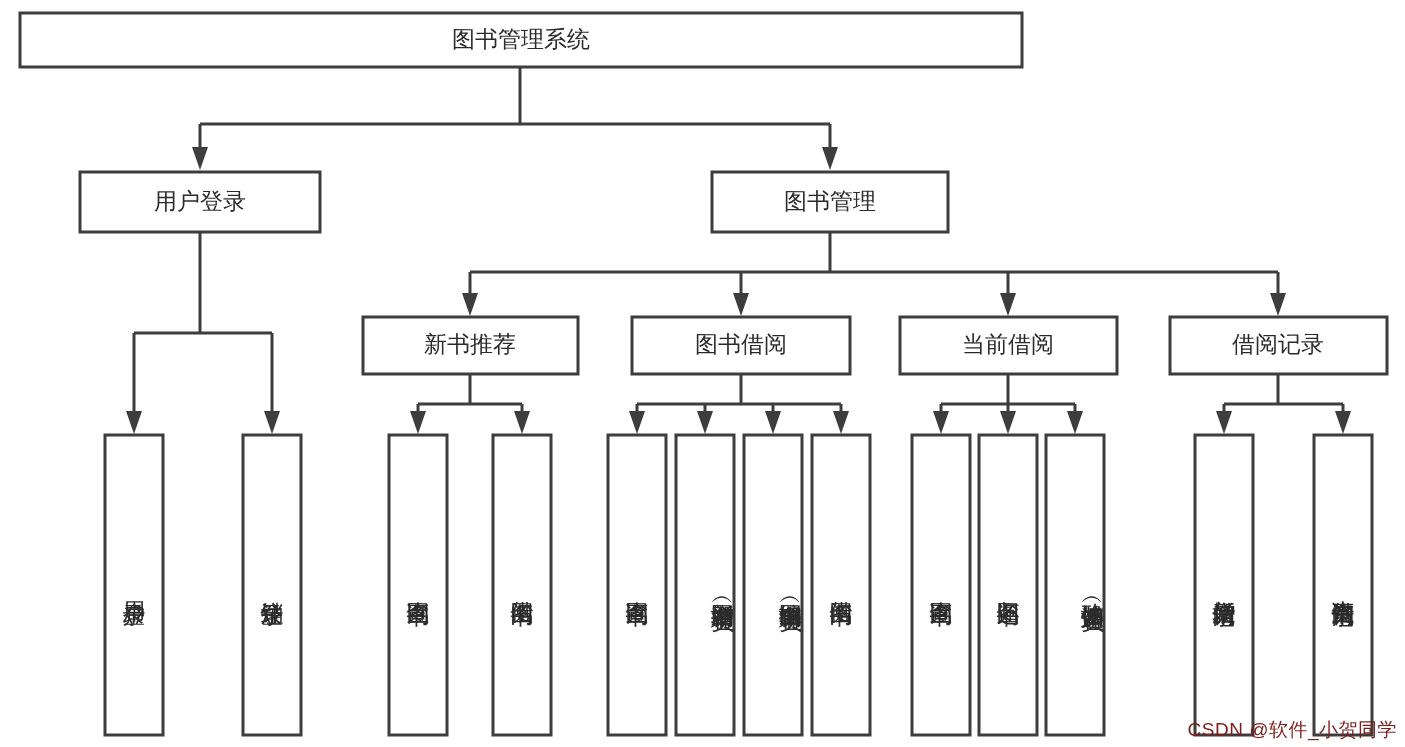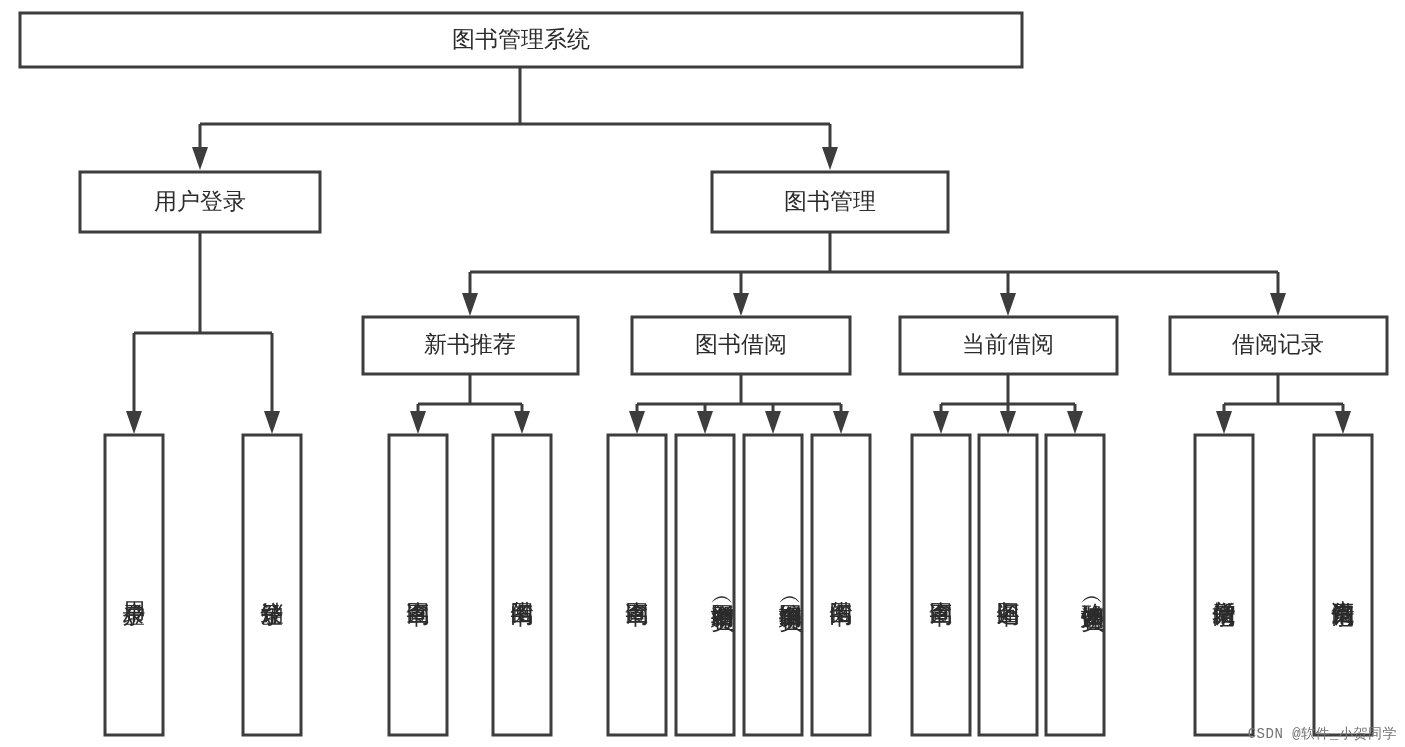--- a/index.html
+++ b/index.html
@@ -59,23 +59,23 @@
     display: flex;
     align-items: center;
     justify-content: center;
     white-space: nowrap;
     pointer-events: none;
   }
   .watermark {
     position: absolute;
     right: 8px;
     bottom: 4px;
-    font-family: Liberation Mono, monospace;
-    font-size: 14px;
-    color: #737373;
+    font-family: Liberation Sans, sans-serif;
+    font-size: 19px;
+    color: #7f1d1d;
     letter-spacing: 0.5px;
     white-space: nowrap;
   }
 </style>
 </head>
 <body>
 
 <div id="diagram-root">
 
   <svg class="flow" viewBox="0 0 1405 747" xmlns="http://www.w3.org/2000/svg">

